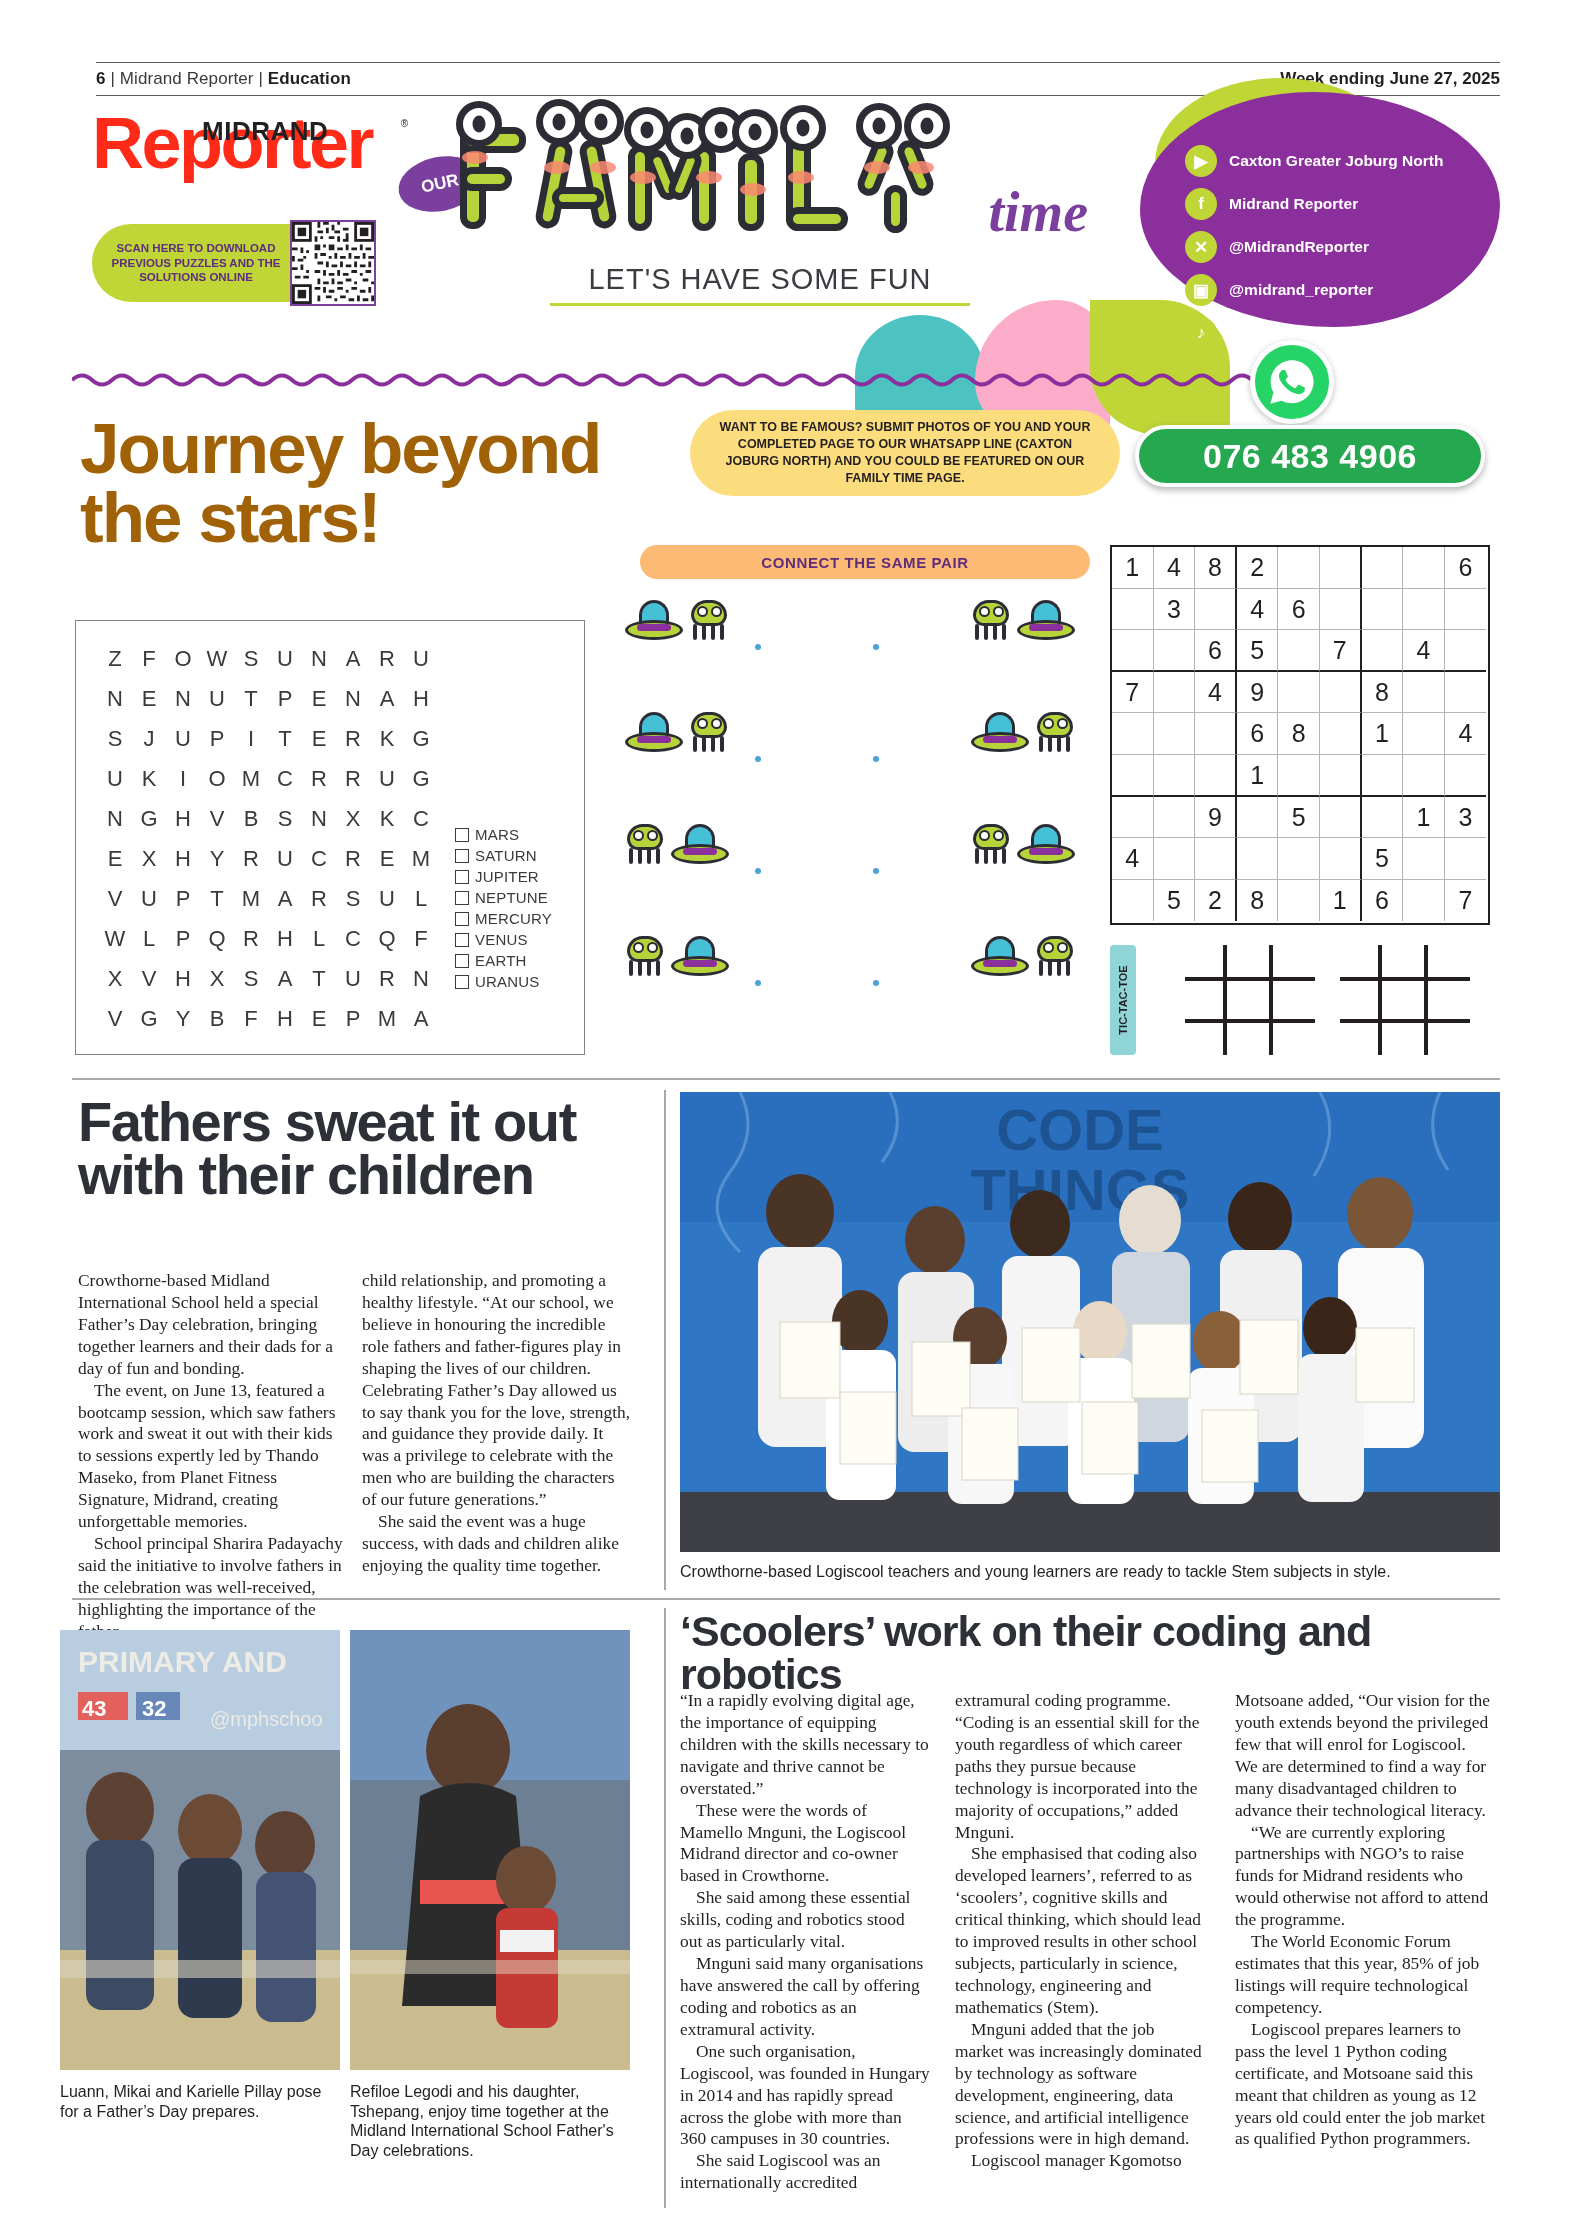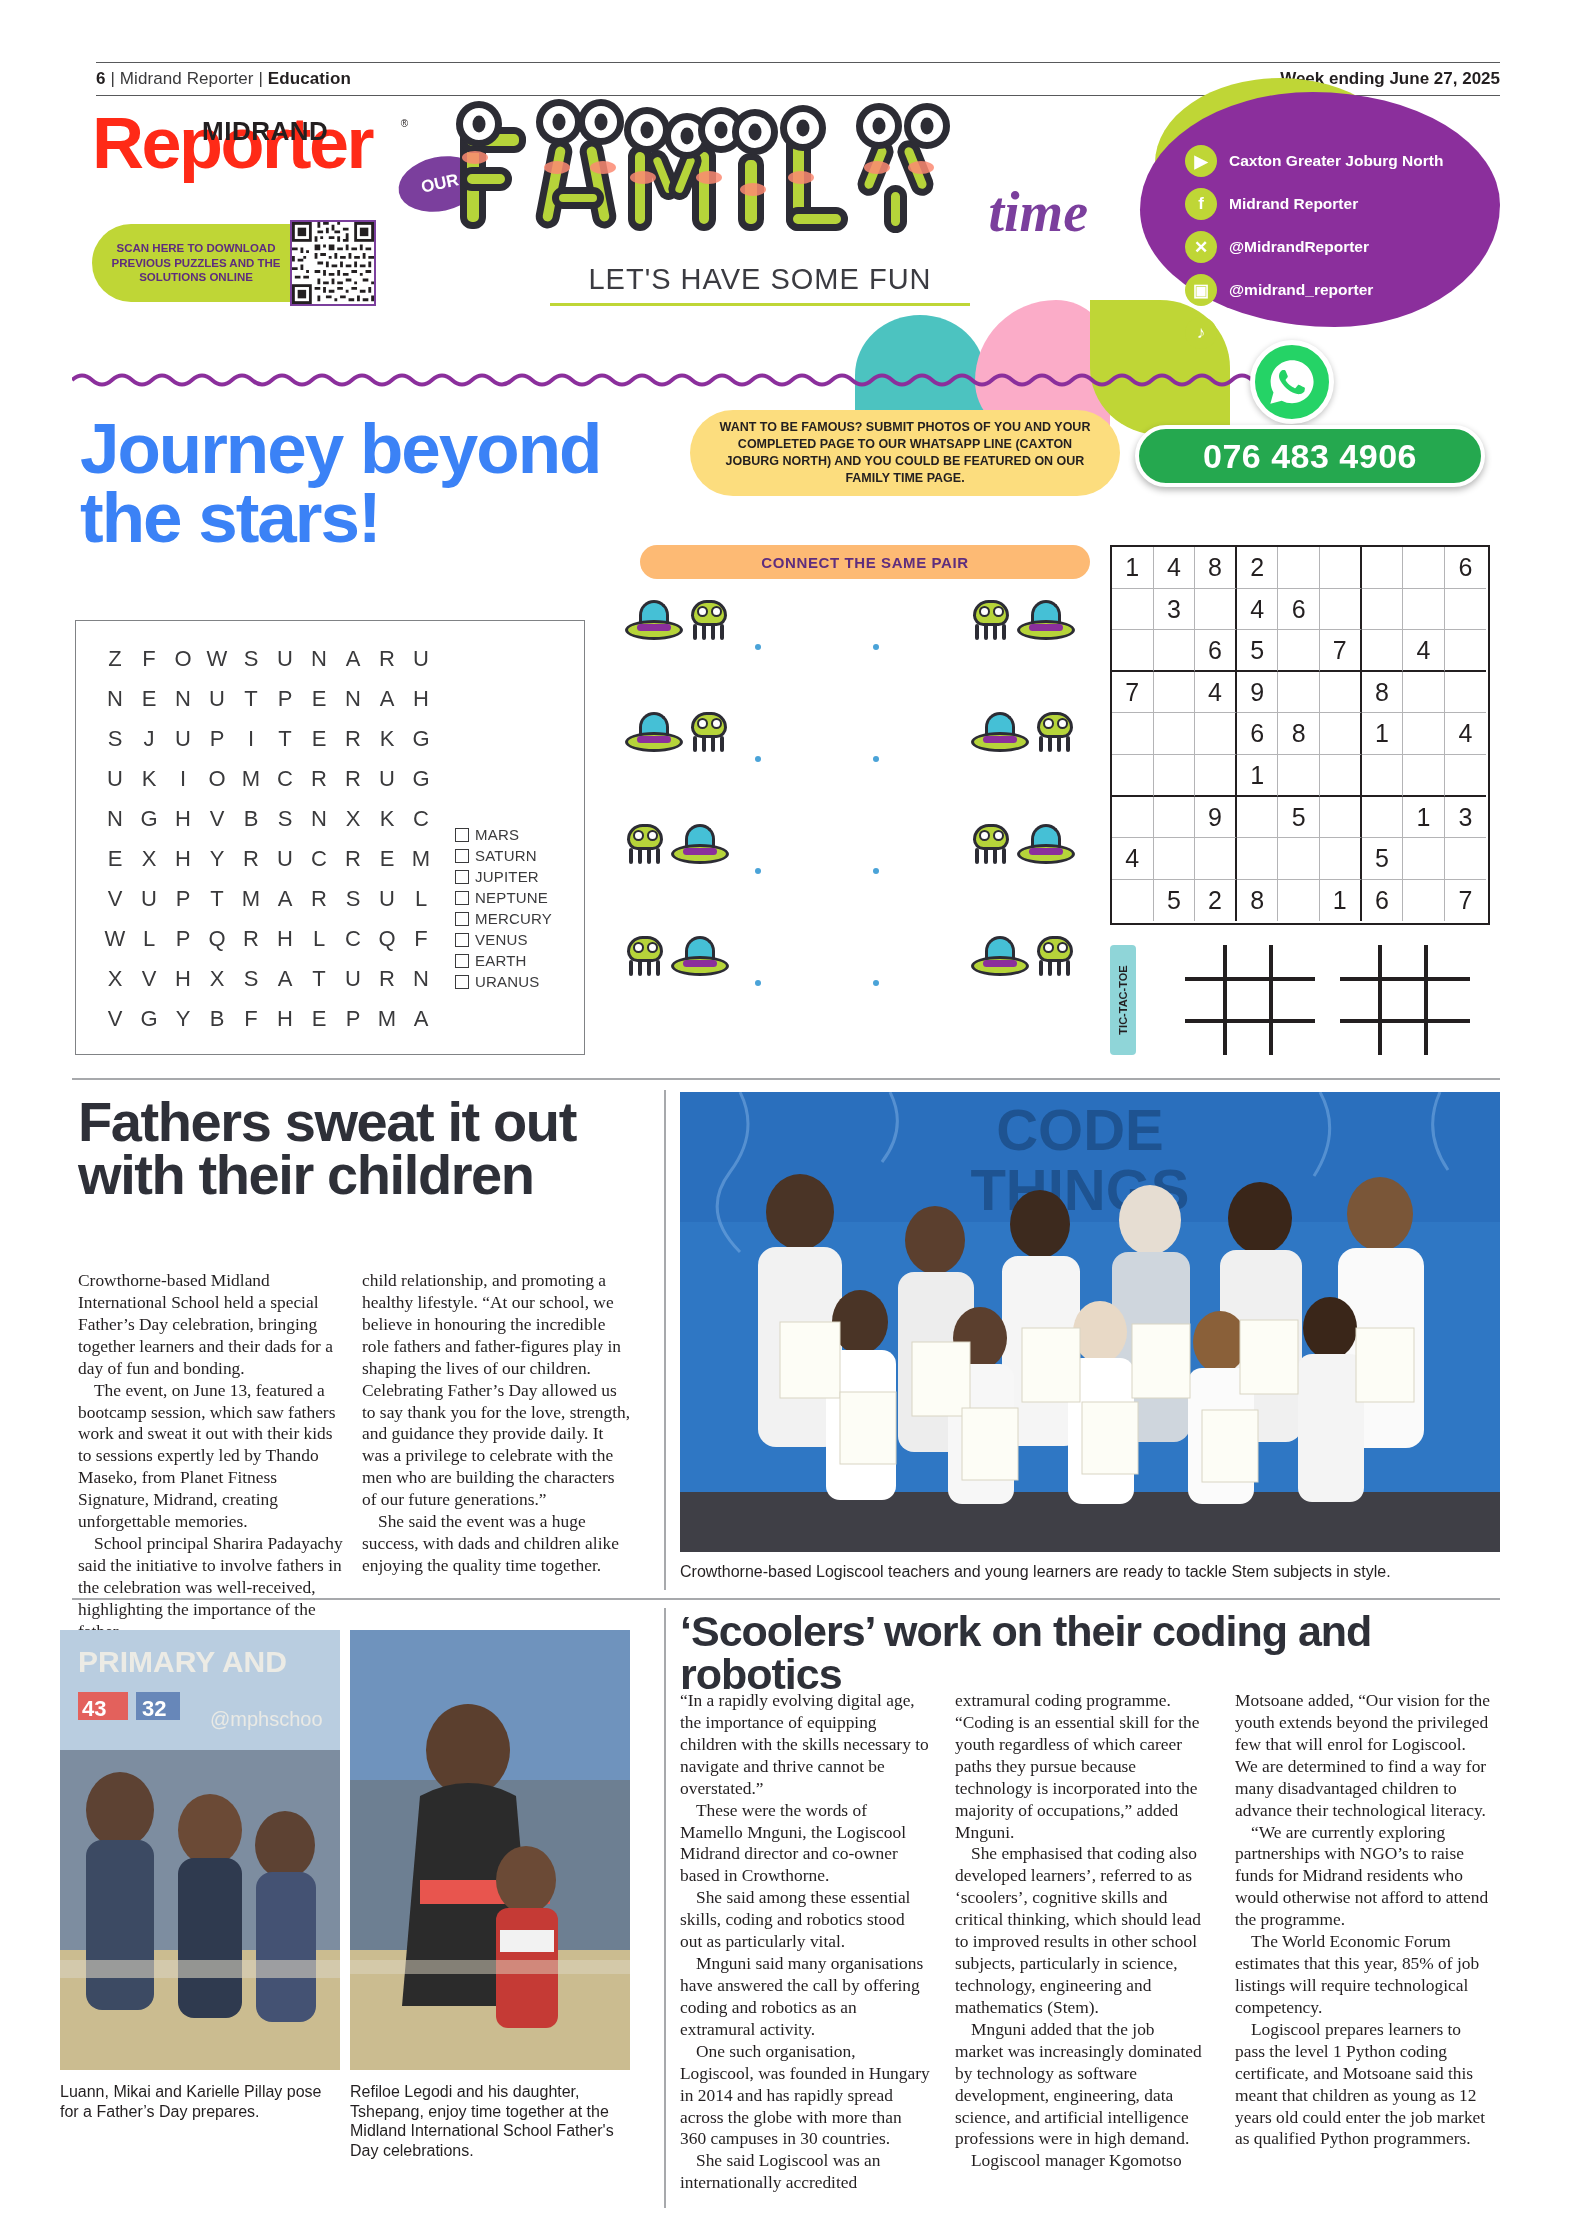--- a/index.html
+++ b/index.html
@@ -68,21 +68,21 @@
 
   .social { position:absolute; left:1185px; top:145px; width:300px; }
   .soc-row { display:flex; align-items:center; gap:12px; margin-bottom:11px; }
   .soc-ico { width:32px; height:32px; border-radius:50%; background:#bfd636; flex:none;
              display:flex; align-items:center; justify-content:center; color:#fff; font-weight:bold;
              font-size:17px; }
   .soc-lbl { color:#fff; font-size:15.5px; font-weight:bold; white-space:nowrap; }
 
   
   .headline { position:absolute; left:80px; top:415px; width:620px;
-              font-size:71px; font-weight:bold; line-height:.97; letter-spacing:-2px; color:#3b82f6; }
+              font-size:71px; font-weight:bold; line-height:.97; letter-spacing:-2px; color:#a16207; }
 
   .callout { position:absolute; left:690px; top:410px; width:430px; height:86px;
              background:#fcdd7e; border-radius:43px;
              display:flex; align-items:center; justify-content:center; text-align:center;
              font-size:12.5px; font-weight:bold; line-height:1.35; color:#231f20; padding:0 22px; }
 
   .wa-circle { position:absolute; left:1250px; top:340px; width:84px; height:84px; border-radius:50%;
                background:#25d366; border:5px solid #fff; box-shadow:0 2px 6px rgba(0,0,0,.25);
                display:flex; align-items:center; justify-content:center; }
   .wa-pill { position:absolute; left:1135px; top:425px; width:350px; height:62px;

